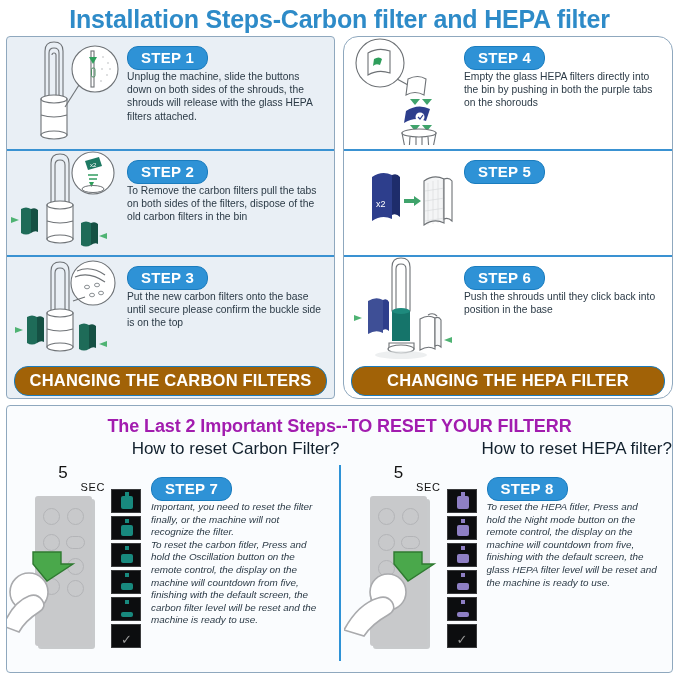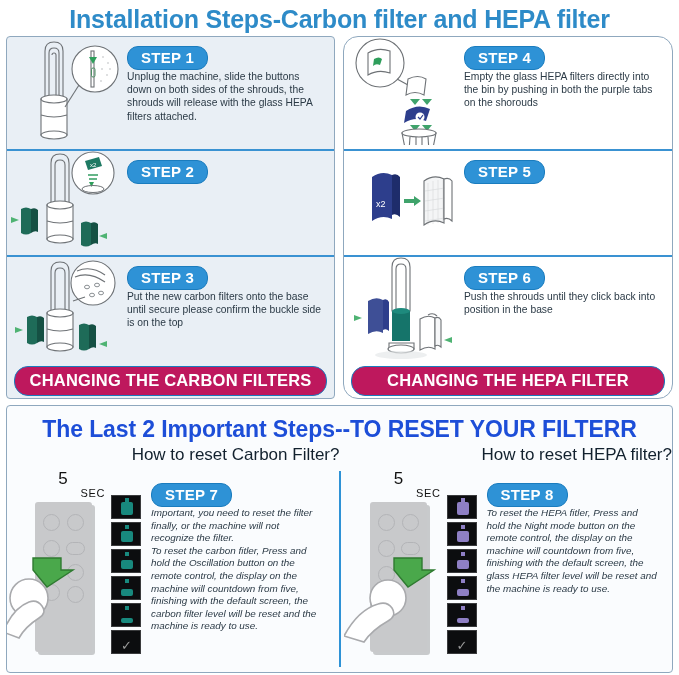--- a/index.html
+++ b/index.html
@@ -45,43 +45,43 @@
     border: 1.2px solid #1A7CBE;
   }
   .desc {
     font-size: 10.3px;
     line-height: 13.2px;
     color: #2B3A46;
     padding-right: 4px;
   }
   .banner {
     margin: 0 7px 7px 7px;
-    background: #be185d;
+    background: #a16207;
     border: 1.2px solid #1A7CBE;
     border-radius: 14px;
     color: #fff;
     font-weight: bold;
     font-size: 16.5px;
     text-align: center;
     padding: 4px 0 5px 0;
     letter-spacing: 0.2px;
   }
   .bottom {
     margin: 6px 6px 0 6px;
     border: 1.5px solid #8FA8BE;
     border-radius: 4px;
     height: 268px;
     background: #FAFCFE;
     position: relative;
     overflow: hidden;
   }
   .b-title {
-    color: #1d4ed8;
+    color: #a21caf;
     font-weight: bold;
-    font-size: 23px;
+    font-size: 18px;
     text-align: center;
     padding-top: 10px;
     letter-spacing: -0.1px;
   }
   .b-subs { display: flex; margin-top: 2px; }
   .b-sub { flex: 1; text-align: right; font-size: 17px; color: #12212E; }
   .halves { display: flex; margin-top: 6px; height: 196px; }
   .half { flex: 1; display: flex; position: relative; padding-left: 14px; }
   .vdiv { width: 2px; background: #2E92D6; margin: 0 2px; }
   .remote-col { position: relative; width: 84px; }
@@ -185,20 +185,21 @@
           <path d="M14 58 q5 -3 10 0 L24 82 q-5 3 -10 0 Z" fill="#1E6B58"></path>
           <path d="M24 58 q4 -2 7 1 L31 81 q-3 -2 -7 1 Z" fill="#155043"></path>
           <path d="M74 72 q5 -3 10 0 L84 94 q-5 3 -10 0 Z" fill="#1E6B58"></path>
           <path d="M84 72 q4 -2 7 1 L91 93 q-3 -2 -7 1 Z" fill="#155043"></path>
           <path d="M4 66 l8 3 l-8 3 Z" fill="#4FB373"></path>
           <path d="M100 82 l-8 3 l8 3 Z" fill="#4FB373"></path>
         </svg>
       </div>
       <div class="txt">
         <span class="badge">STEP 2</span>
+        <div class="desc">To Remove the carbon filters pull the tabs on both sides of the filters, dispose of the old carbon filters in the bin</div>
       </div>
     </div>
 
     <div class="step-row">
       <div class="art">
         <svg width="118" height="105" viewBox="0 0 118 105">
           <g fill="none" stroke="#6E7276" stroke-width="1.1">
             <path d="M44 14 q0-9 9-9 q9 0 9 9 L62 56 L44 56 Z"></path>
             <path d="M48 16 q0-5 5-5 q5 0 5 5 L58 56 L48 56 Z"></path>
             <path d="M40 56 L66 56 L66 90 q-13 5 -26 0 Z" fill="#fff"></path>

